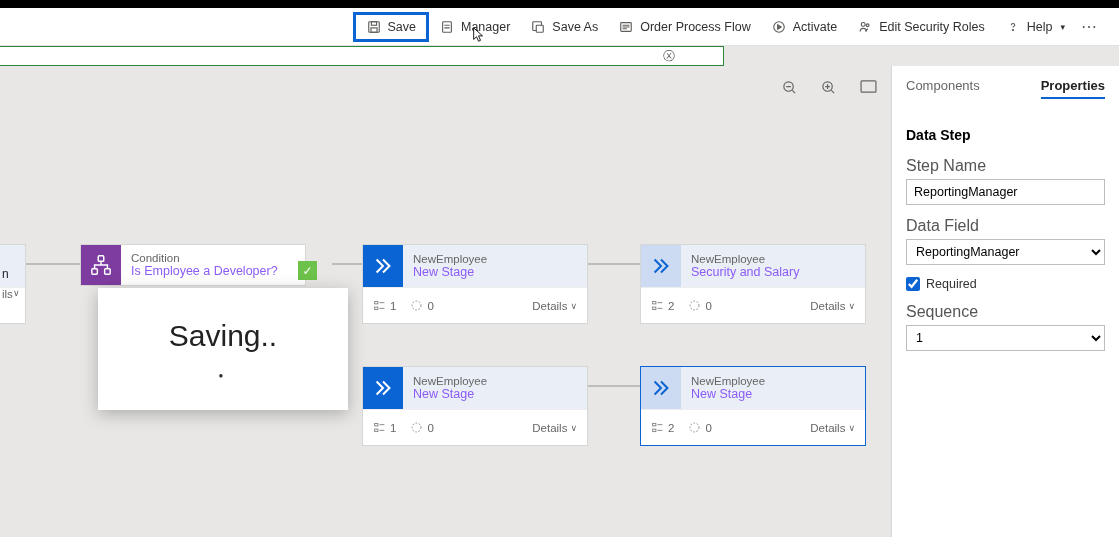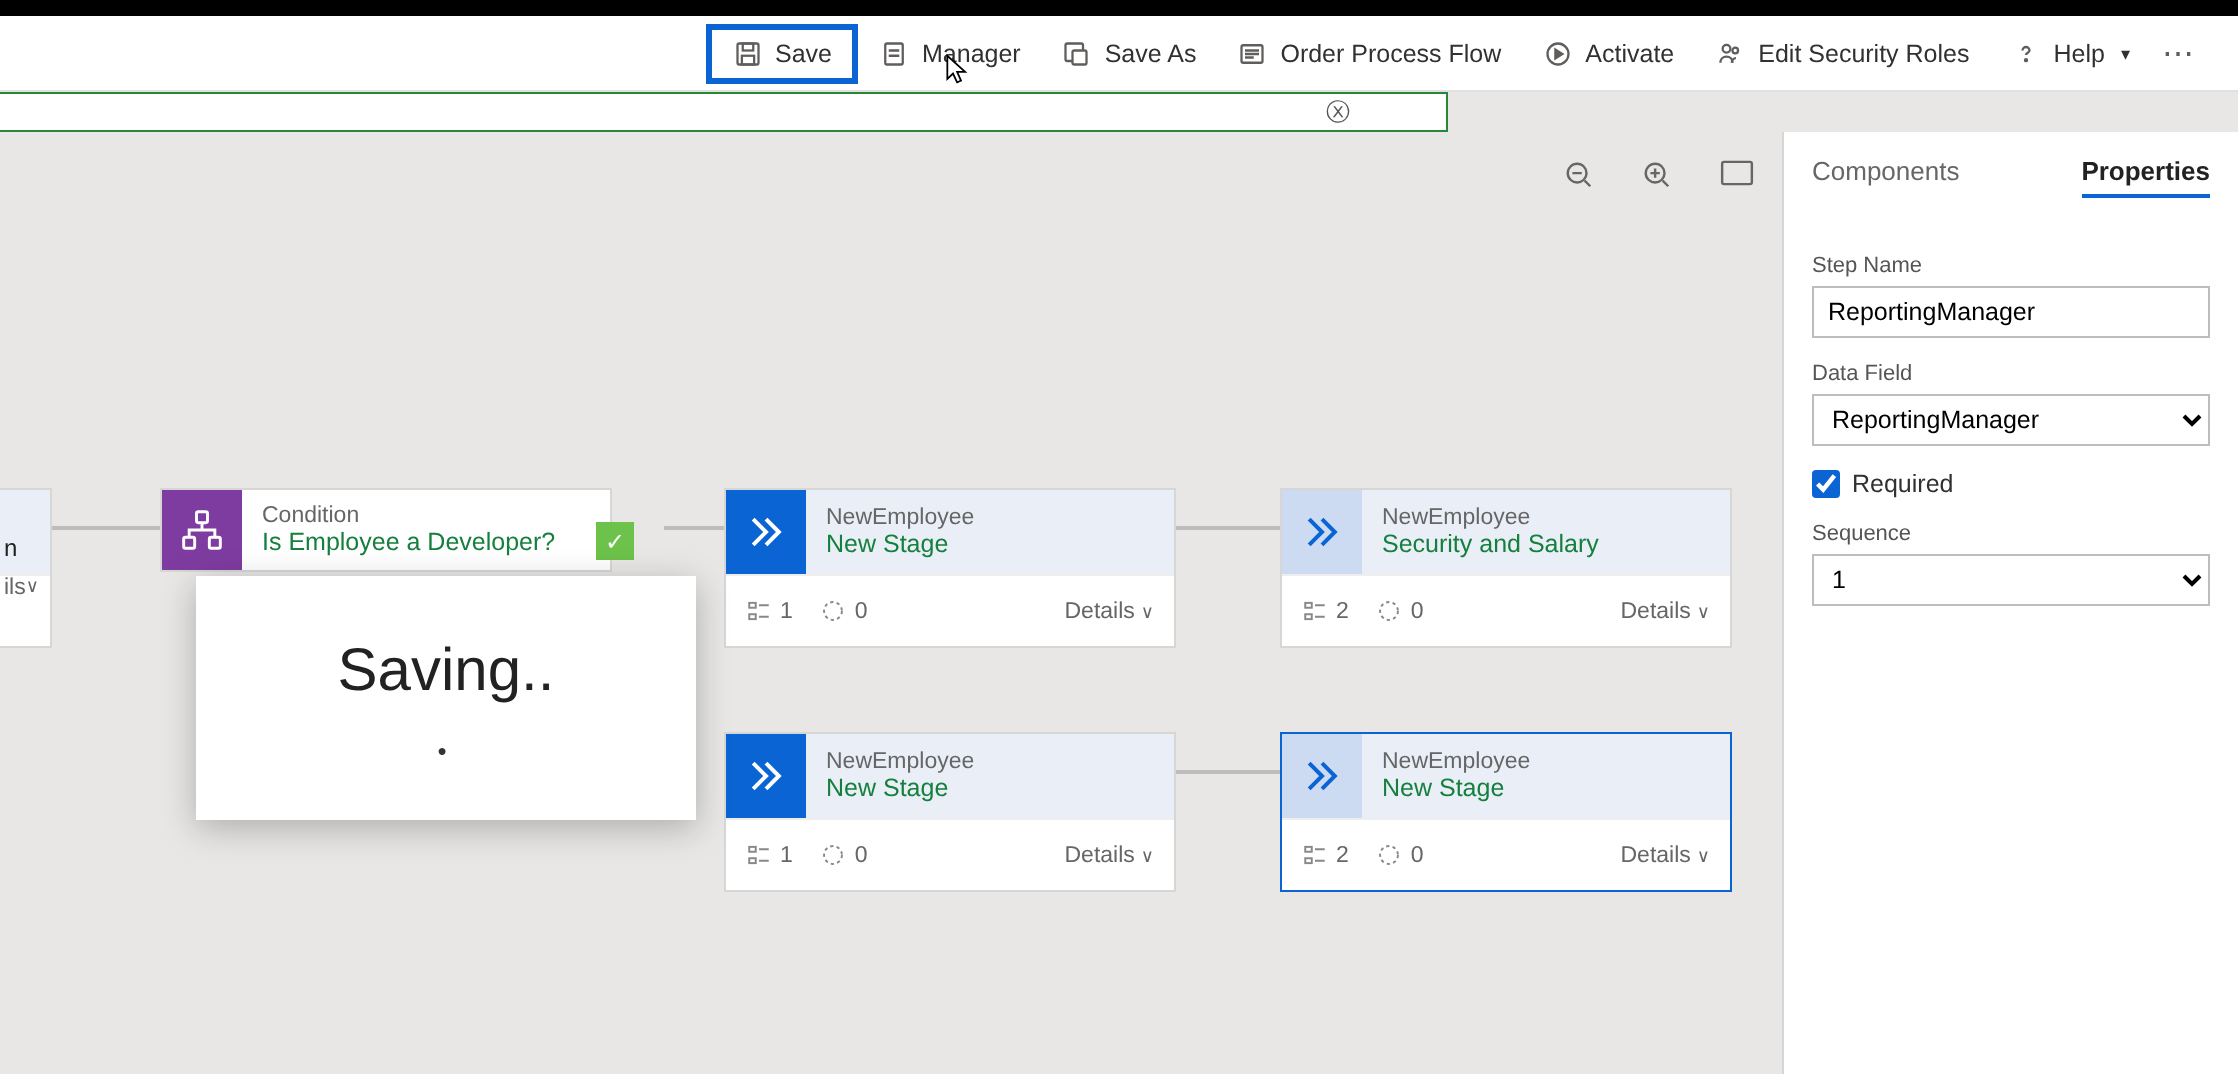--- a/index.html
+++ b/index.html
@@ -33,21 +33,21 @@
 .stage-card.sel { border: 1.5px solid #0a64d4; }
 .stage-head { display: flex; height: 42px; }
 .stage-icon { width: 40px; display: flex; align-items: center; justify-content: center; }
 .stage-icon svg { width: 22px; height: 22px; }
 .stage-icon.blue { background: #0a64d4; color: #fff; }
 .stage-icon.lightblue { background: #cddbf2; color: #0a64d4; }
 .stage-icon.purple { background: #7e3ca0; color: #fff; }
 .stage-titles { background: #eaeef7; flex: 1; padding: 6px 10px; display: flex; flex-direction: column; justify-content: center; }
 .stage-titles.cond-bg { background: #fff; }
 .stage-entity { font-size: 11.5px; color: #666; }
-.stage-name { font-size: 12.5px; color: #15803d; }
+.stage-name { font-size: 12.5px; color: #8b5cf6; }
 .stage-foot { flex: 1; display: flex; align-items: center; justify-content: space-between; padding: 0 10px; font-size: 11.5px; color: #666; border-top: 1px solid #eee; }
 .foot-left { display: flex; align-items: center; gap: 14px; }
 .foot-group { display: flex; align-items: center; gap: 4px; }
 .foot-group svg { width: 13px; height: 13px; }
 .details { cursor: pointer; display: flex; align-items: center; gap: 3px; }
 .chev { font-size: 9px; }
 
 .check-badge { position: absolute; right: -12px; top: 16px; width: 19px; height: 19px; background: #6cc24a; color: #fff; display: flex; align-items: center; justify-content: center; font-size: 12px; }
 
 
@@ -61,21 +61,21 @@
 
 .saving-box { position: absolute; left: 98px; top: 222px; width: 250px; height: 122px; background: #fff; box-shadow: 0 4px 16px rgba(0,0,0,0.25); display: flex; flex-direction: column; align-items: center; justify-content: center; gap: 18px; z-index: 10; }
 .saving-text { font-size: 30px; color: #222; font-weight: 300; }
 .saving-dots { color: #333; font-size: 8px; letter-spacing: 4px; }
 
 
 .tabs { display: flex; gap: 18px; font-size: 13px; margin-bottom: 28px; justify-content: space-between; }
 .tab { color: #666; cursor: pointer; padding-bottom: 4px; }
 .tab.active { color: #222; font-weight: 600; border-bottom: 2px solid #0a64d4; }
 .section-title { font-size: 14px; font-weight: 600; margin-bottom: 14px; }
-.field-label { font-size: 11px; color: #555; margin-bottom: 4px; display: block; }
+.field-label { font-size: 16px; color: #555; margin-bottom: 4px; display: block; }
 .field-input { width: 100%; border: 1px solid #bdbdbd; padding: 5px 7px; font-size: 12.5px; margin-bottom: 12px; background:#fff; }
 .field-select { width: 100%; border: 1px solid #bdbdbd; padding: 4px 5px; font-size: 12.5px; margin-bottom: 12px; background:#fff; }
 .chk-row { display: flex; align-items: center; gap: 6px; margin-bottom: 12px; font-size: 12.5px; color: #323130; }
 .chk-row input { accent-color: #0a64d4; width: 14px; height: 14px; }
 
 
 .cursor { position: absolute; left: 472px; top: 27px; pointer-events: none; z-index: 50; }
 .cursor svg { width: 14px; height: 16px; }
 </style>
 </head>
@@ -357,20 +357,21 @@
       <div class="saving-dots">●</div>
     </div>
 
   </div>
 
   <div class="side-panel">
     <div class="tabs">
       <div class="tab">Components</div>
       <div class="tab active">Properties</div>
     </div>
+    <div class="section-title">Data Step</div>
 
     <label class="field-label">Step Name</label>
     <input class="field-input" value="ReportingManager" style="">
 
     <label class="field-label">Data Field</label>
     <select class="field-select">
       <option>ReportingManager</option>
     </select>
 
     <div class="chk-row">

